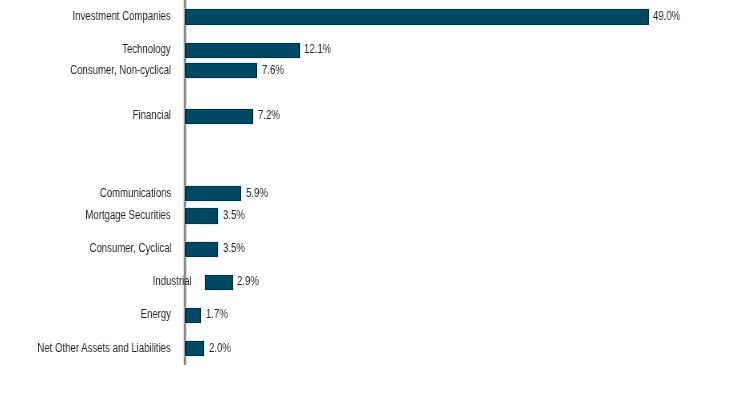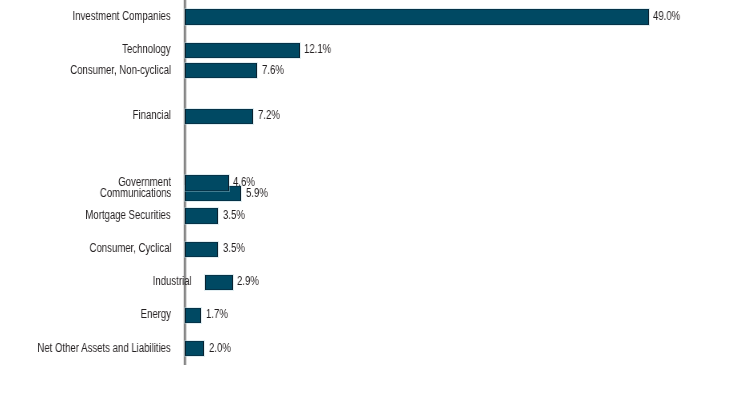--- a/index.html
+++ b/index.html
@@ -117,25 +117,20 @@
       <div class="bar" style="width: 68.3832px; height: 15.4px; left: 185.1px; background: rgb(0, 73, 99); border-color: rgb(5, 51, 72) rgb(10, 34, 48);"></div>
       <div class="val-label" style="left: 258.083px;">7.2%</div>
     </div>
 
     <div class="row" style="top: 142.1px; height: 15.4px; margin-top: 44px;">
       <div class="cat-label">Communications</div>
       <div class="bar" style="width: 56.0904px; height: 15.4px; left: 185.1px; background: rgb(0, 73, 99); border-color: rgb(5, 51, 72) rgb(10, 34, 48);"></div>
       <div class="val-label" style="left: 245.79px;">5.9%</div>
     </div>
 
-    <div class="row" style="top: 175.265px; height: 15.4px;">
-      <div class="cat-label">Government</div>
-      <div class="bar" style="width: 43.7976px; height: 15.4px; left: 185.1px; background: rgb(0, 73, 99); border-color: rgb(5, 51, 72) rgb(10, 34, 48);"></div>
-      <div class="val-label" style="left: 233.498px;">4.6%</div>
-    </div>
 
     <div class="row" style="top: 208.43px; height: 15.4px;">
       <div class="cat-label">Mortgage Securities</div>
       <div class="bar" style="width: 33.396px; height: 15.4px; left: 185.1px; background: rgb(0, 73, 99); border-color: rgb(5, 51, 72) rgb(10, 34, 48);"></div>
       <div class="val-label" style="left: 223.096px;">3.5%</div>
     </div>
 
     <div class="row" style="top: 241.595px; height: 15.4px;">
       <div class="cat-label">Consumer, Cyclical</div>
       <div class="bar" style="width: 33.396px; height: 15.4px; left: 185.1px; background: rgb(0, 73, 99); border-color: rgb(5, 51, 72) rgb(10, 34, 48);"></div>

